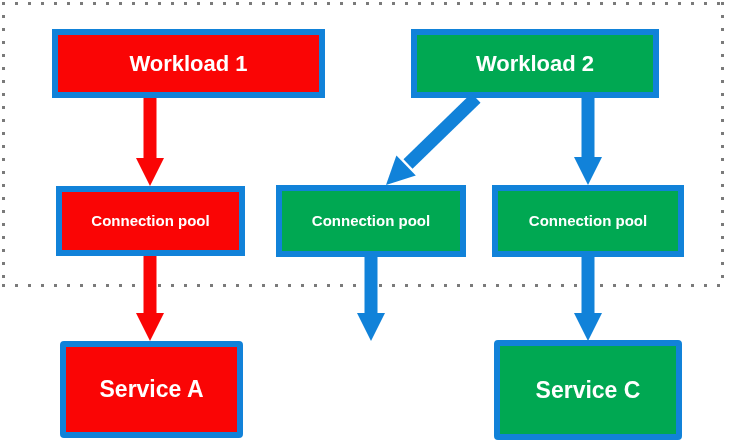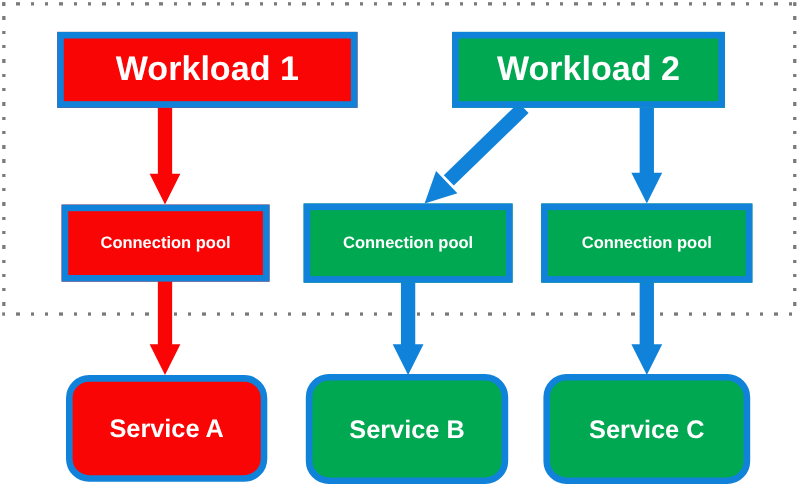--- a/index.html
+++ b/index.html
@@ -41,23 +41,23 @@
     box-sizing:border-box;
     border:6px solid var(--blue);
     display:flex;align-items:center;justify-content:center;
     color:var(--text);
     font-weight:700;
     text-align:center;
     line-height:1.25;
   }
   .node-red{background:var(--red);}
   .node-green{background:var(--green);}
-  .workload{font-size:31px;}
+  .workload{font-size:22px;}
   .pool{font-size:15px;}
-  .service{font-size:23px;border-radius:21px;}
+  .service{font-size:23px;border-radius:4px;}
   .pool .label{max-width:130px;}
 
   #n-workload1{left:52px;top:29px;width:273px;height:69px;}
   #n-workload2{left:411px;top:29px;width:248px;height:69px;text-align:right;}
   #n-poolA{left:56px;top:186px;width:189px;height:70px;}
   #n-poolB{left:276px;top:185px;width:190px;height:72px;}
   #n-poolC{left:492px;top:185px;width:192px;height:72px;}
   #n-serviceA{left:60px;top:341px;width:183px;height:97px;}
   #n-serviceB{left:278px;top:340px;width:184px;height:100px;}
   #n-serviceC{left:494px;top:340px;width:188px;height:100px;align-items:center;}
@@ -112,20 +112,17 @@
   <div class="node node-green pool" id="n-poolB">
     <span class="label">Connection pool</span>
   </div>
   <div class="node node-green pool" id="n-poolC">
     <span class="label">Connection pool</span>
   </div>
 
   <div class="node node-red service" id="n-serviceA">
     <span class="label">Service A</span>
   </div>
-  <div class="node node-green service" id="n-serviceB">
-    <span class="label">Service B</span>
-  </div>
   <div class="node node-green service" id="n-serviceC">
     <span class="label">Service C</span>
   </div>
 
 </div>
 
 </body></html>

